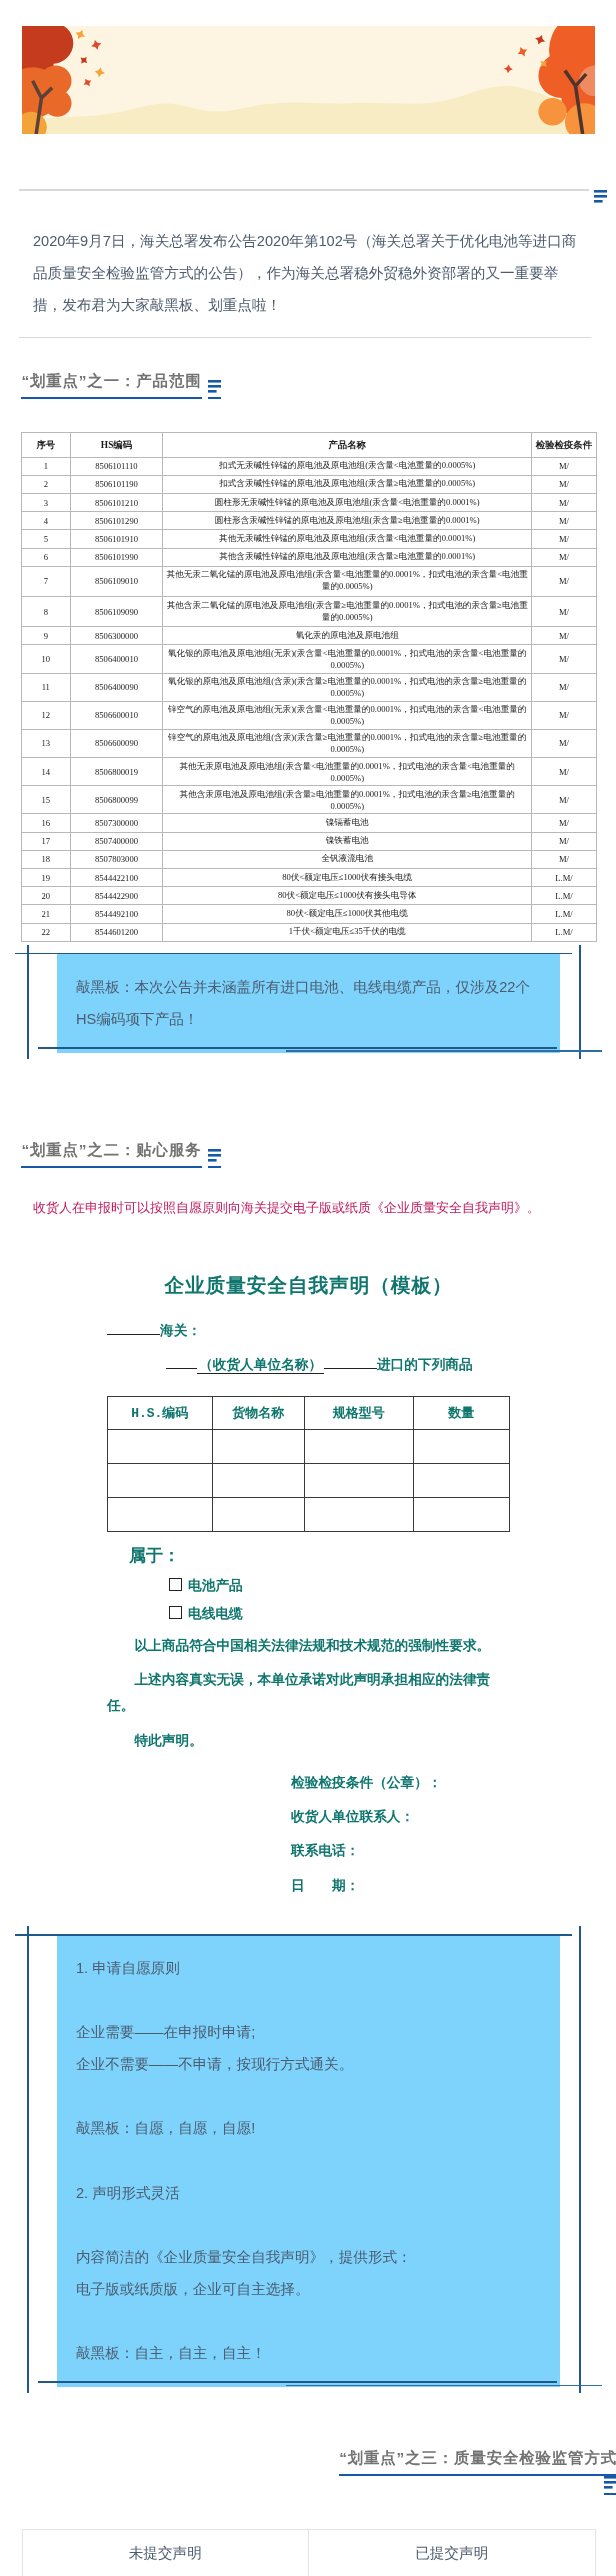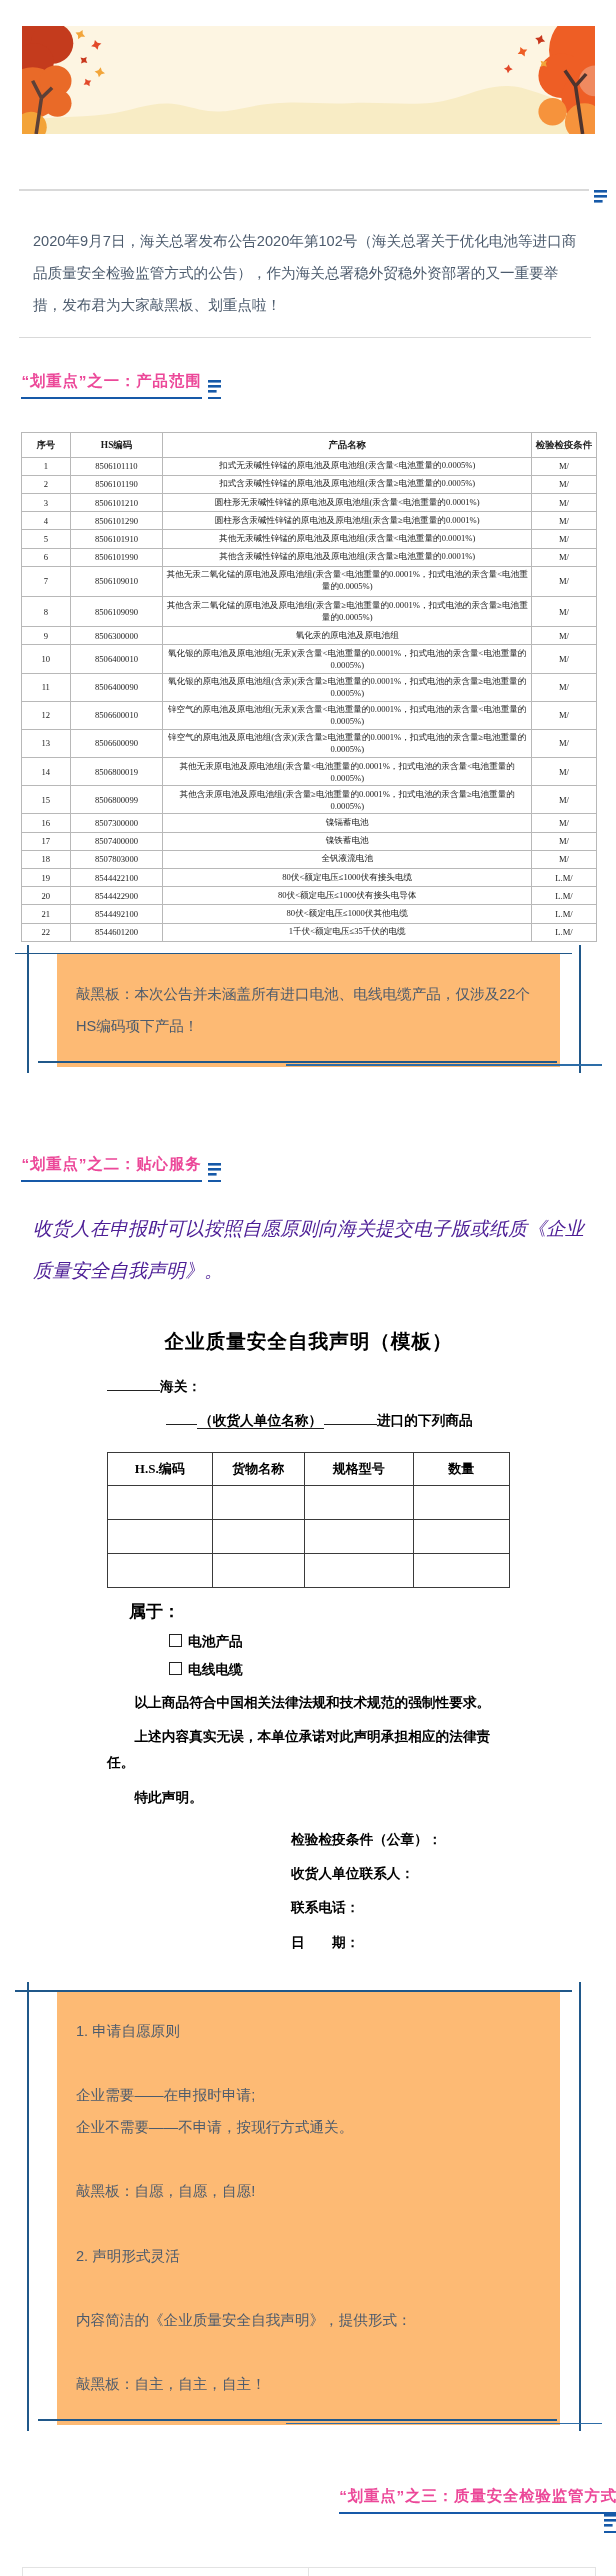--- a/index.html
+++ b/index.html
@@ -16,51 +16,51 @@
   .menu-icon{display:inline-block;width:13px;height:13px;
     background:
       linear-gradient(#1659a8,#1659a8) 0 0/13px 2.6px no-repeat,
       linear-gradient(#1659a8,#1659a8) 0 5.1px/13px 2.6px no-repeat,
       linear-gradient(#1659a8,#1659a8) 0 10.3px/8.6px 2.6px no-repeat;}
   .divider-row .menu-icon{margin:5.1px 0 0 5.1px;}
   .divider{height:1.7px;background:#d9d9d9;border:0;margin:15.4px 26px 0 19px;}
 
   
   .intro{margin:22px 33px 0;font-size:14.6px;line-height:2.2;color:#4c5b6d;}
-  .service-p{margin:26px 33px 0;font-size:19px;line-height:2.2;color:#4c1d95;font-style:italic;}
+  .service-p{margin:26px 33px 0;font-size:13px;line-height:2.2;color:#be185d;}
 
   
   .sec-head{display:flex;align-items:flex-end;margin:33px 0 0 21.4px;}
-  .sec-title{font-size:15.4px;font-weight:bold;color:#ec4899;letter-spacing:0.9px;
+  .sec-title{font-size:15.4px;font-weight:bold;color:#737373;letter-spacing:0.9px;
     border-bottom:2.6px solid #1659a8;padding-bottom:5px;}
   .icon-holder{margin-left:6px;padding-bottom:4.3px;border-bottom:2.6px solid #1659a8;line-height:0;}
   .mt-lg{margin-top:61px;flex-direction:column;}
 
   
   .product-table{width:576px;margin:33px auto 0;border-collapse:collapse;
     font-family:"Liberation Serif","DejaVu Serif",serif;color:#1a1a1a;}
   .product-table th{border:0.9px solid #b8b8b8;font-size:9.4px;font-weight:bold;padding:5.1px 1.7px;}
   .product-table td{border:0.9px solid #b8b8b8;font-size:8.6px;padding:2.6px 1.7px;text-align:center;}
 
   
   .callout{position:relative;margin:8.6px 26px 0;}
   .callout .l-top{position:absolute;top:0;left:-11px;right:19px;height:1.7px;background:#20588a;}
   .callout .l-left{position:absolute;left:0.9px;top:-7.7px;bottom:-6px;width:1.7px;background:#20588a;}
   .callout .l-right{position:absolute;right:10.3px;top:-7.7px;bottom:-6px;width:1.7px;background:#20588a;}
   .callout .l-bot-a{position:absolute;bottom:4.3px;left:12px;right:34px;height:1.7px;background:#20588a;}
   .callout .l-bot-b{position:absolute;bottom:0.9px;left:46%;right:-11px;height:1.7px;background:#2d6da8;}
-  .callout .box{margin:11px 31px 15.4px;background:#fdba74;padding:25px 19px;}
+  .callout .box{margin:11px 31px 15.4px;background:#7dd3fc;padding:18px 19px;}
   .callout .box p{margin:0;font-size:14.6px;line-height:2.2;color:#4c5b6d;}
   .callout .box p.gap{overflow:hidden;}
   .callout-spacer{height:39px;}
   .callout-spacer-sm{height:19px;}
 
   
-  .doc{width:403px;margin:36px auto 0;font-family:Liberation Serif, serif;
-    color:#000000;font-weight:700;}
+  .doc{width:403px;margin:49px auto 0;font-family:Liberation Mono, monospace;
+    color:#0f766e;font-weight:700;}
   .doc-title{text-align:center;font-size:19.7px;letter-spacing:0.9px;margin:0 0 20.6px;}
   .doc-line{font-size:13.7px;margin:13.7px 0;}
   .blank{display:inline-block;border-bottom:1.4px solid #222;height:1.05em;vertical-align:baseline;}
   .blank-a{width:53px;} .blank-b{width:31px;} .blank-c{width:53px;}
   .underlined{border-bottom:1.4px solid #222;padding:0 1.7px;}
   .doc-table{border-collapse:collapse;width:100%;margin:22px 0 10.3px;}
   .doc-table th{border:1.7px solid #3a3a3a;font-size:13px;padding:6.9px 1.7px;}
   .doc-table td{border:1.7px solid #3a3a3a;height:31px;}
   .doc-belongs{font-size:17px;margin:12px 0 5.1px 22px;}
   .cb-line{font-size:13.7px;margin:10.3px 0 10.3px 22px;padding-left:40px;}
@@ -379,20 +379,21 @@
         <p>1. 申请自愿原则</p>
         <p class="gap">&nbsp;</p>
         <p>企业需要——在申报时申请;</p>
         <p>企业不需要——不申请，按现行方式通关。</p>
         <p class="gap">&nbsp;</p>
         <p>敲黑板：自愿，自愿，自愿!</p>
         <p class="gap">&nbsp;</p>
         <p>2. 声明形式灵活</p>
         <p class="gap">&nbsp;</p>
         <p>内容简洁的《企业质量安全自我声明》，提供形式：</p>
+        <p>电子版或纸质版，企业可自主选择。</p>
         <p class="gap">&nbsp;</p>
         <p>敲黑板：自主，自主，自主！</p>
       </div>
   </div>
 
   <div class="sec-head mt-lg">
     <span class="sec-title">“划重点”之三：质量安全检验监管方式</span>
     <span class="icon-holder"><span class="menu-icon"></span></span>
   </div>
 

